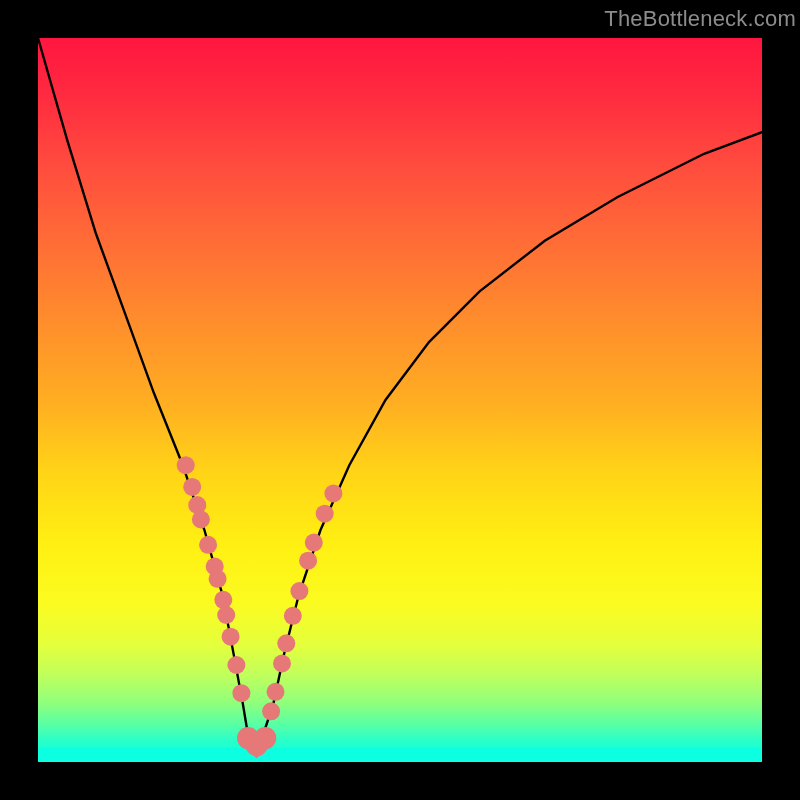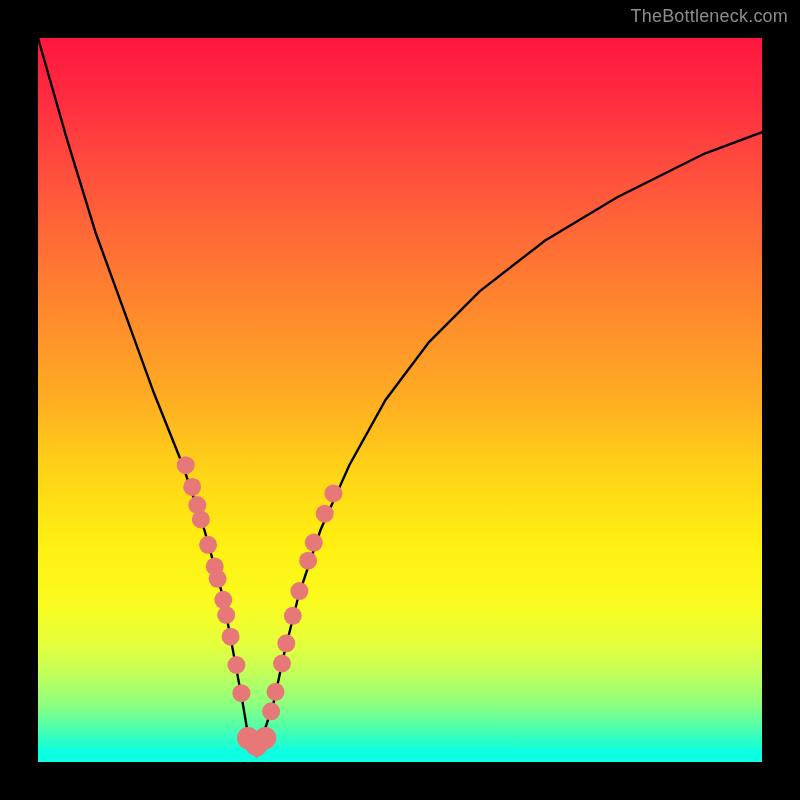--- a/index.html
+++ b/index.html
@@ -50,23 +50,23 @@
     height: 14px;
     background: #0bffe0;
   }
   .svg-overlay {
     position: absolute;
     inset: 0;
   }
   .watermark {
     position: absolute;
     top: 6px;
-    right: 12px;
+    right: 4px;
     color: #8c8c8c;
-    font-size: 18px;
+    font-size: 22px;
     font-weight: 500;
     letter-spacing: 0.2px;
   }
 </style>
 </head>
 <body>
 
 <div class="frame">
   <div class="gradient"></div>
   <div class="green-band"></div>

